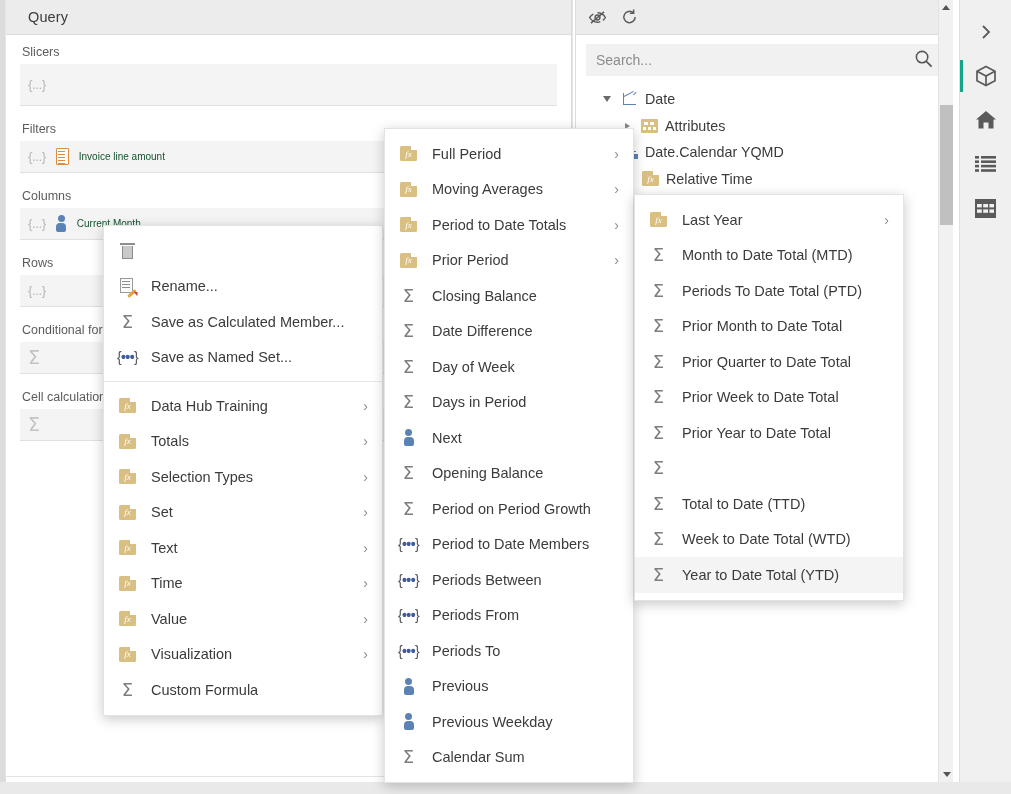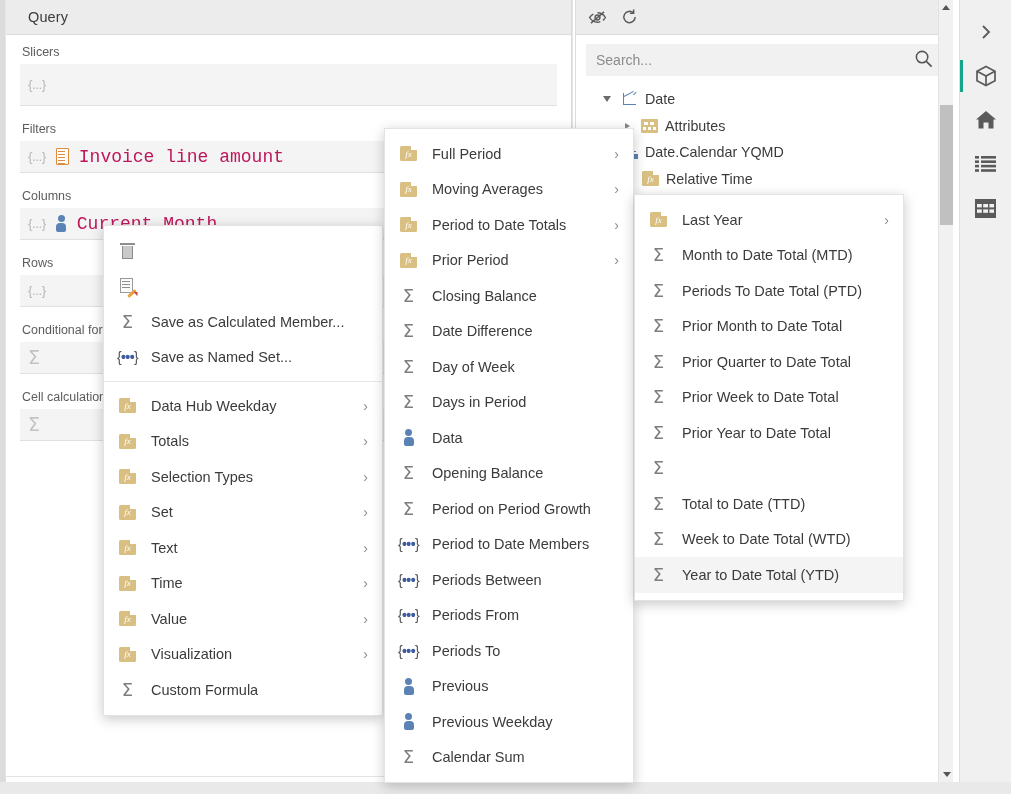--- a/index.html
+++ b/index.html
@@ -42,21 +42,21 @@
     background:#f4f4f4;
     border-bottom:1px solid #e0e0e0;
     min-height:32px;
     display:flex; align-items:center;
     padding: 4px 8px;
     gap:10px;
   }
   .field-box.tall { min-height:42px; }
   .braces { color:#b9b9b9; font-size:13.5px; letter-spacing:-.5px; font-family:"Liberation Sans",sans-serif;}
   .sigma-gray { color:#c3c3c3; font-size:19px; line-height:1; font-family:"DejaVu Sans",sans-serif;}
-  .item-text { font-size:18px; color:#be185d;font-family:Liberation Mono, monospace; }
+  .item-text { font-size:10px; color:#14532d; }
 
   
   .ico-measure { width:13px; height:17px; border:1.6px solid #e08a3c; border-radius:1px; position:relative; background:#fff;}
   .ico-measure:before{ content:""; position:absolute; left:1px; right:3px; top:2px; height:1.2px; background:#e08a3c;
     box-shadow: 0 3px 0 #e08a3c, 0 6px 0 #e08a3c, 0 9px 0 #e08a3c, 0 12px 0 #e08a3c;}
   
   .ico-person { width:11px; height:17px; position:relative; flex:none;}
   .ico-person:before{content:"";position:absolute;left:2px;top:0;width:7px;height:7px;border-radius:50%;background:#5b82b4;}
   .ico-person:after{content:"";position:absolute;left:0.5px;top:8px;width:10px;height:9px;border-radius:4px 4px 2px 2px;background:#5b82b4;}
 
@@ -408,20 +408,21 @@
   </div>
   <div class="mi">
     <span class="ic">
         <span class="ico-rename">
           <span class="pg"></span>
           <span class="l1"></span>
           <span class="pen"></span>
           <span class="tip"></span>
         </span>
       </span>
+    <span class="lbl">Rename...</span>
   </div>
   <div class="mi">
     <span class="ic">
         <span class="sigma-ico">Σ</span>
       </span>
     <span class="lbl">Save as Calculated Member...</span>
   </div>
   <div class="mi">
     <span class="ic">
         <span class="braces-ico">{<b>•••</b>}</span>
@@ -432,21 +433,21 @@
   <div class="sep"></div>
 
   <div class="mi">
     <span class="ic">
         <span class="ico-fxfolder">
           <span class="fold"></span>
           <span class="tab"></span>
           <span class="fx">fx</span>
         </span>
       </span>
-    <span class="lbl">Data Hub Weekday</span>
+    <span class="lbl">Data Hub Training</span>
     <span class="arrow">›</span>
   </div>
   <div class="mi">
     <span class="ic">
         <span class="ico-fxfolder">
           <span class="fold"></span>
           <span class="tab"></span>
           <span class="fx">fx</span>
         </span>
       </span>
@@ -593,21 +594,21 @@
   <div class="mi">
     <span class="ic">
         <span class="sigma-ico">Σ</span>
       </span>
     <span class="lbl">Days in Period</span>
   </div>
   <div class="mi">
     <span class="ic">
         <span class="ico-person"></span>
       </span>
-    <span class="lbl">Data</span>
+    <span class="lbl">Next</span>
   </div>
   <div class="mi">
     <span class="ic">
         <span class="sigma-ico">Σ</span>
       </span>
     <span class="lbl">Opening Balance</span>
   </div>
   <div class="mi">
     <span class="ic">
         <span class="sigma-ico">Σ</span>

